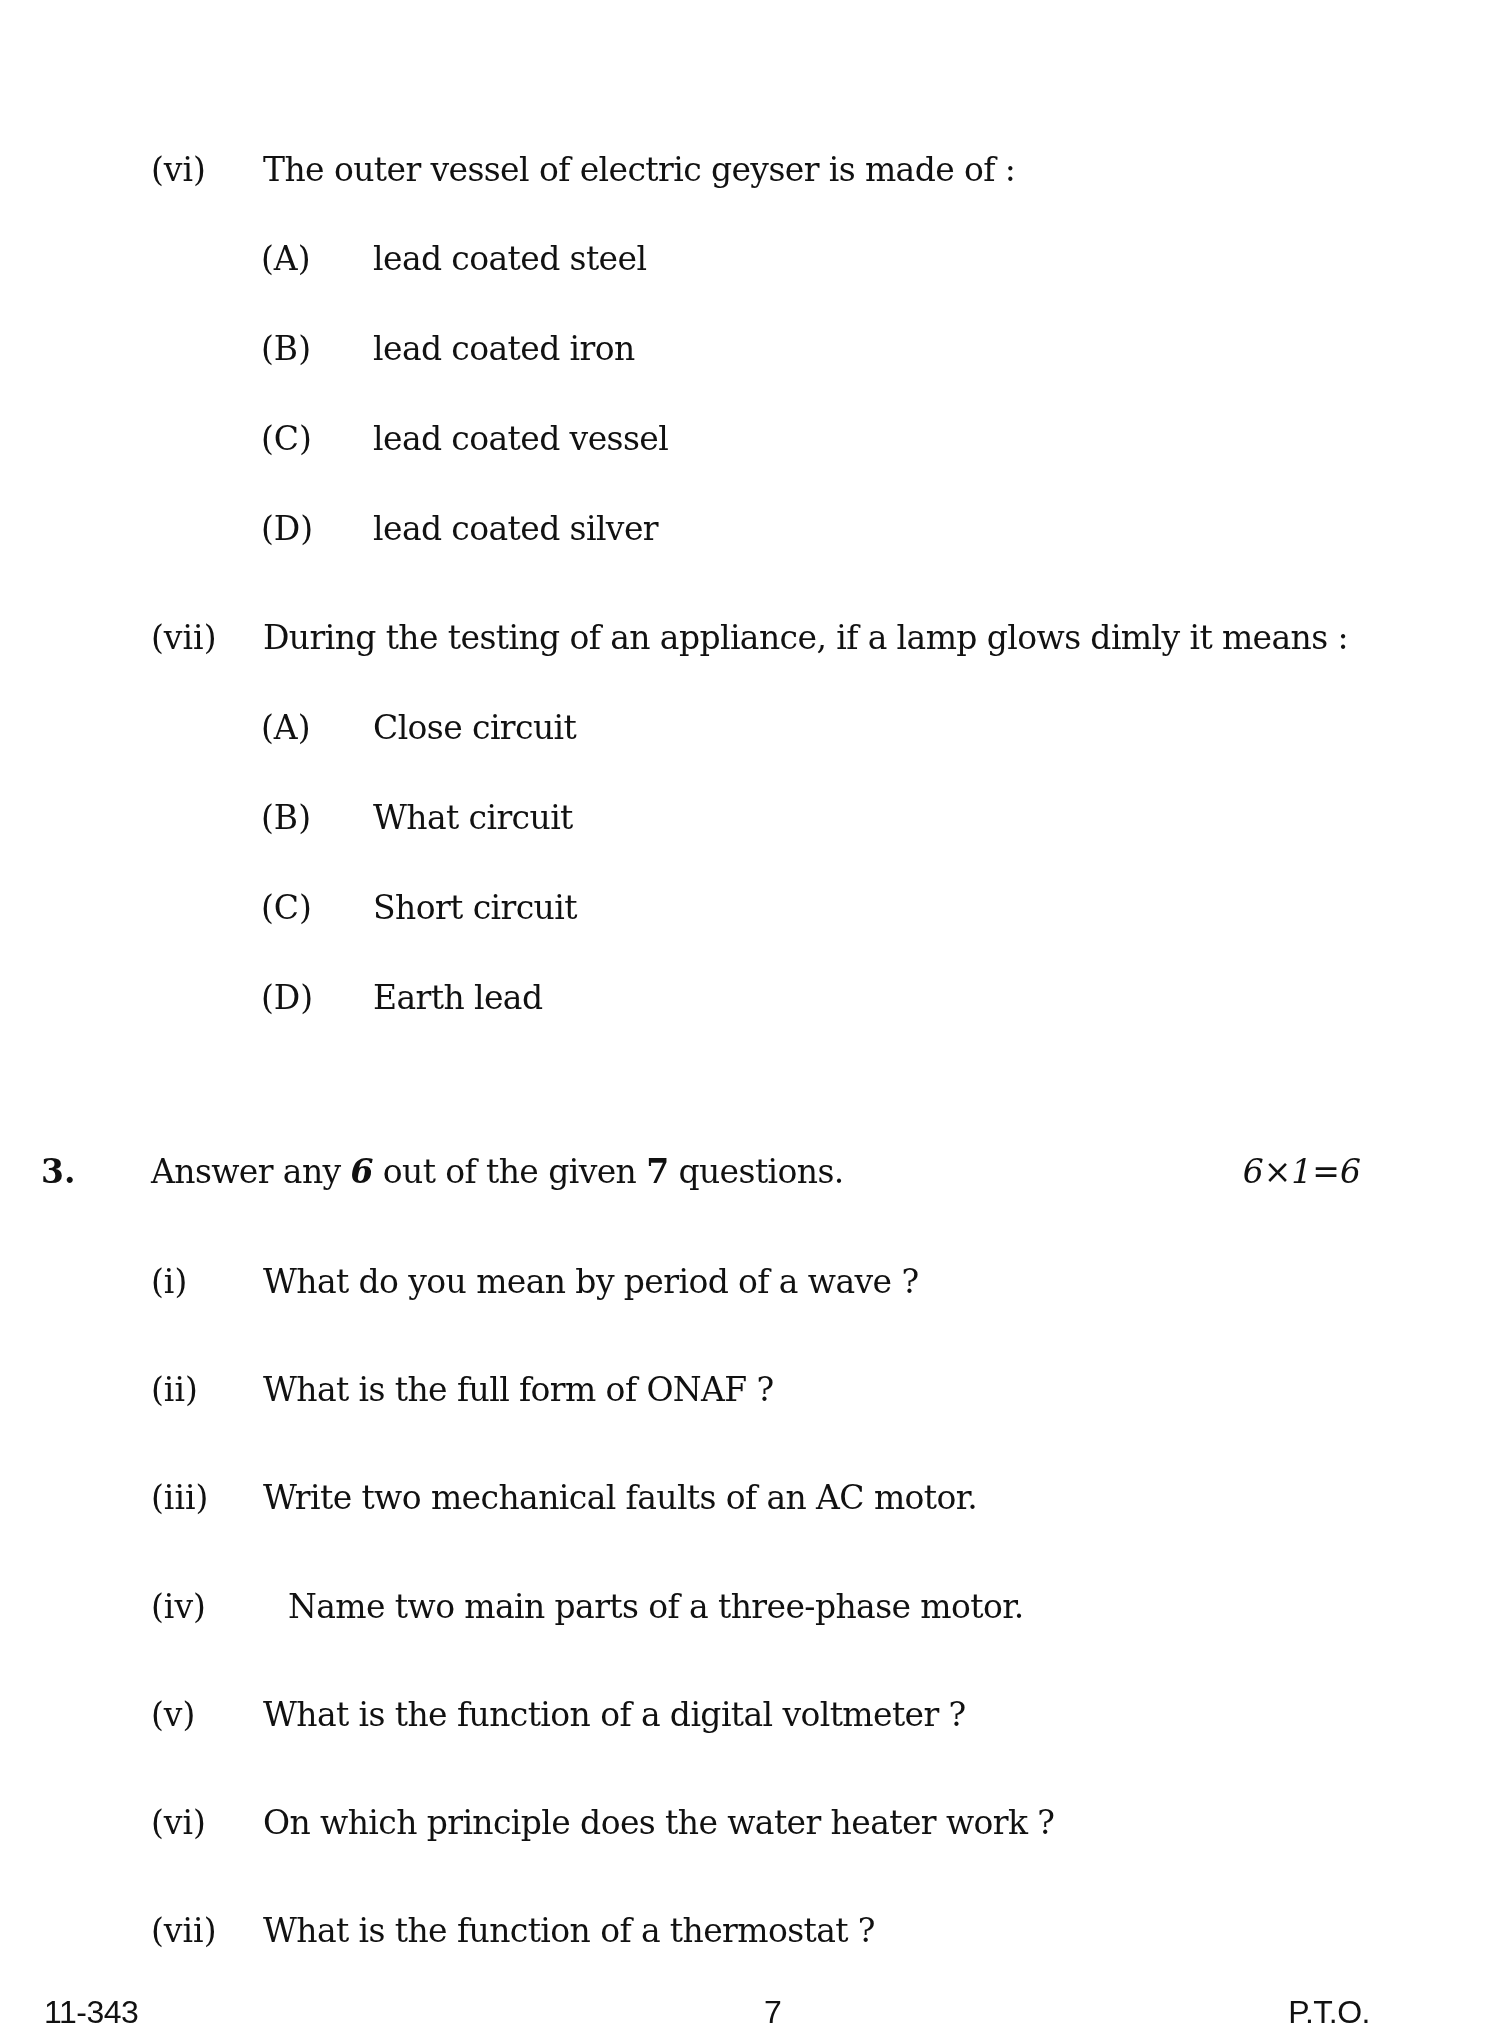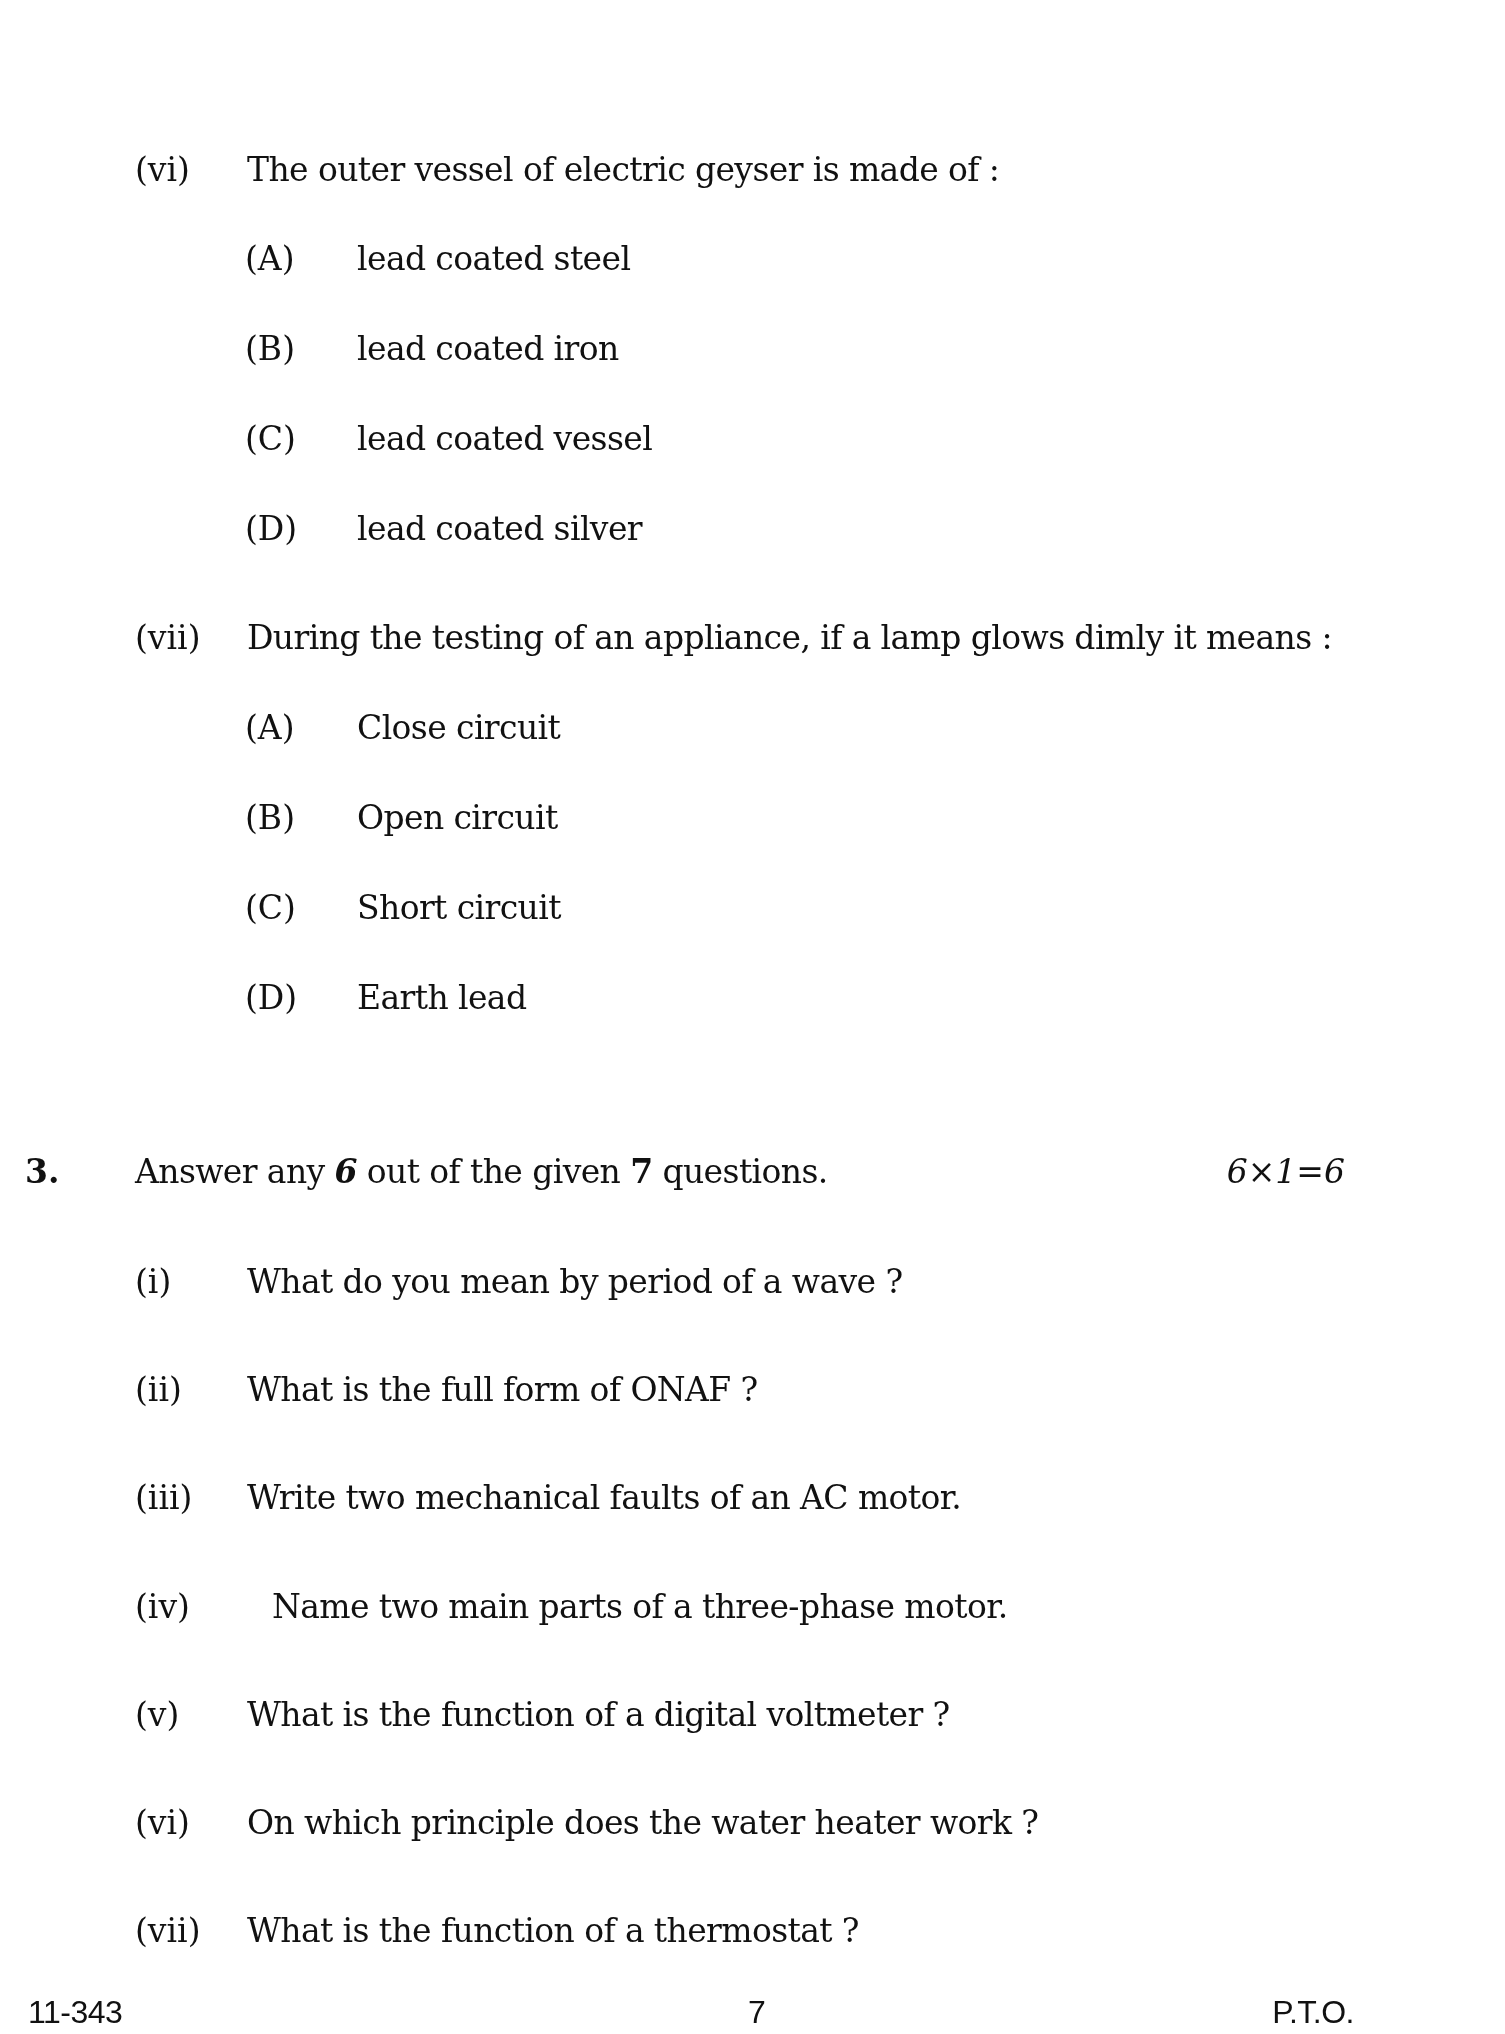--- a/index.html
+++ b/index.html
@@ -10,21 +10,21 @@
     body {
       width: 1505px;
       height: 2034px;
       position: relative;
       overflow: hidden;
       color: #111111;
       font-family: "DejaVu Serif", "Liberation Serif", serif;
     }
     .page {
       position: absolute;
-      left: 0; top: 0;
+      left: 16px; top: 0;
       width: 1372px;
       height: 2034px;
     }
     .line {
       position: absolute;
       white-space: nowrap;
       font-size: 33px;
       line-height: 40px;
       letter-spacing: -0.6px;
     }
@@ -73,21 +73,21 @@
   </div>
 
   <div>
     <span class="num" style="left:135px; top:618px;">(vii)</span>
     <span class="line" style="left:247px; top:618px;">During the testing of an appliance, if a lamp glows dimly it means :</span>
 
     <span class="num" style="left:245px; top:708px;">(A)</span>
     <span class="line" style="left:357px; top:708px;">Close circuit</span>
 
     <span class="num" style="left:245px; top:798px;">(B)</span>
-    <span class="line" style="left:357px; top:798px;">Open circuit</span>
+    <span class="line" style="left:357px; top:798px;">What circuit</span>
 
     <span class="num" style="left:245px; top:888px;">(C)</span>
     <span class="line" style="left:357px; top:888px;">Short circuit</span>
 
     <span class="num" style="left:245px; top:978px;">(D)</span>
     <span class="line" style="left:357px; top:978px;">Earth lead</span>
   </div>
 
   <div>
     <span class="num qnum" style="left:25px; top:1152px;">3.</span>

